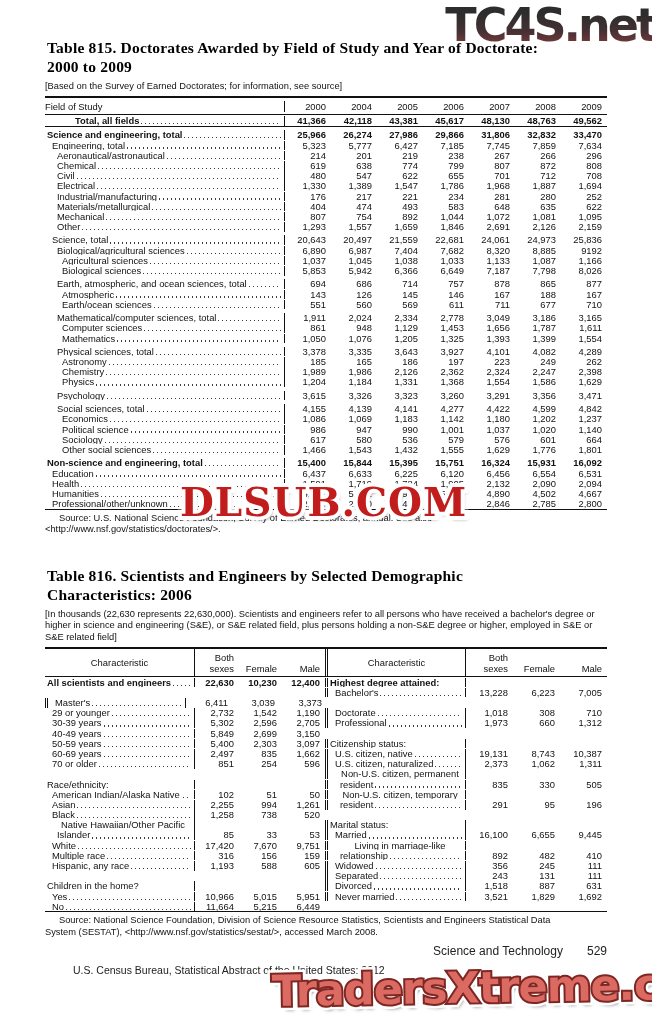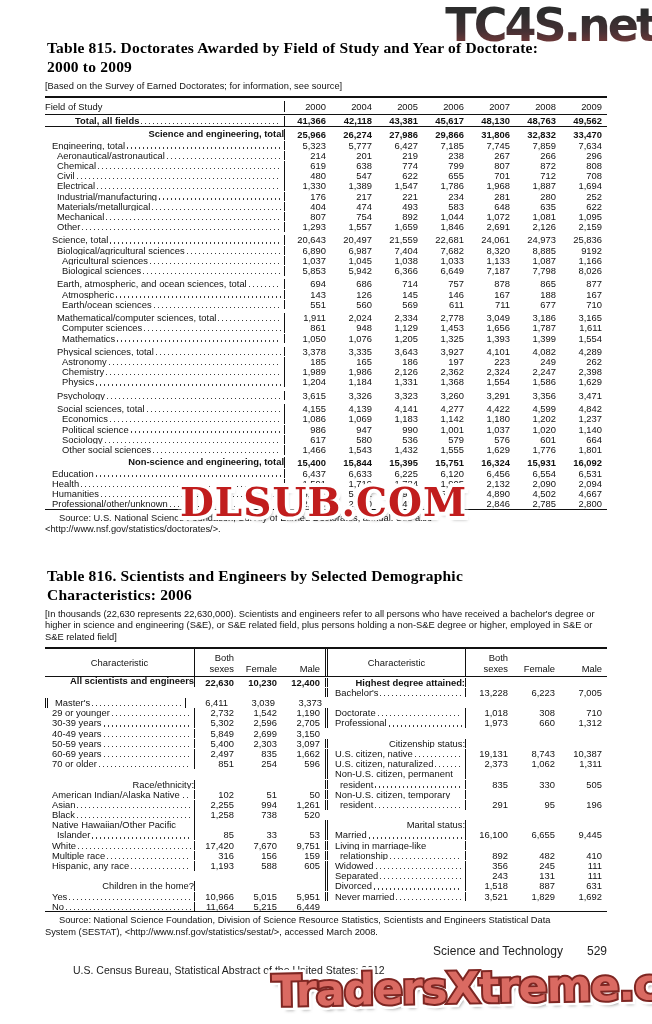--- a/index.html
+++ b/index.html
@@ -23,21 +23,21 @@
   .lbl .txt{white-space:nowrap;}
   .dots{flex:1;height:1.2px;margin:0 3px 1.5px 2px;align-self:flex-end;
         background:repeating-linear-gradient(90deg,#3c3c3c 0 1.1px,transparent 1.1px 4px);}
   .num{box-sizing:border-box;text-align:right;padding-right:5px;white-space:nowrap;}
   .hlbl{text-align:center;font-size:9.4px;}
   .hnum{box-sizing:border-box;text-align:right;padding-right:5px;font-size:9.4px;}
 
   
   .t815 .lbl,.t815 .hlbl{width:240px;}
   .t815 .num,.t815 .hnum{width:46px;}
-  .i0{padding-left:2px;flex-direction:column;} .i1{padding-left:7px;} .i2{padding-left:12px;}
+  .i0{padding-left:2px;} .i1{padding-left:7px;justify-content:center;} .i2{padding-left:12px;}
   .i3{padding-left:17px;} .i4{padding-left:30px;}
 
   
   .t816 .hrow{height:27px;align-items:stretch;}
   .half{display:flex;align-items:flex-end;}
   .hhalf{display:flex;align-items:stretch;}
   .t816 .row{height:10.2px;}
   .halfR{border-left:3px double #111;}
   .t816 .lblL,.t816 .hlblL{width:150px;}
   .t816 .lblR,.t816 .hlblR{width:138px;}

